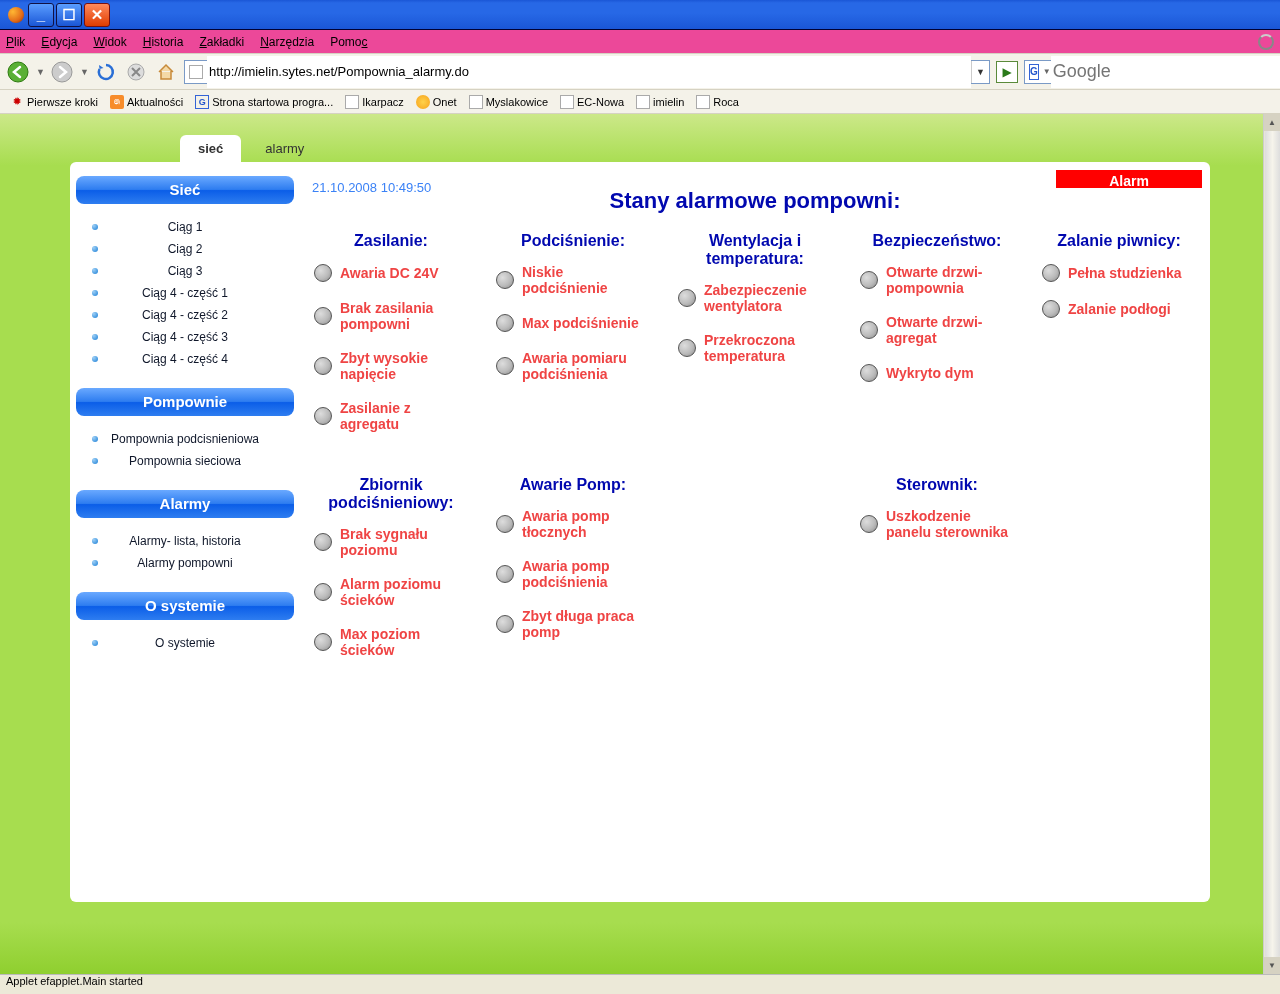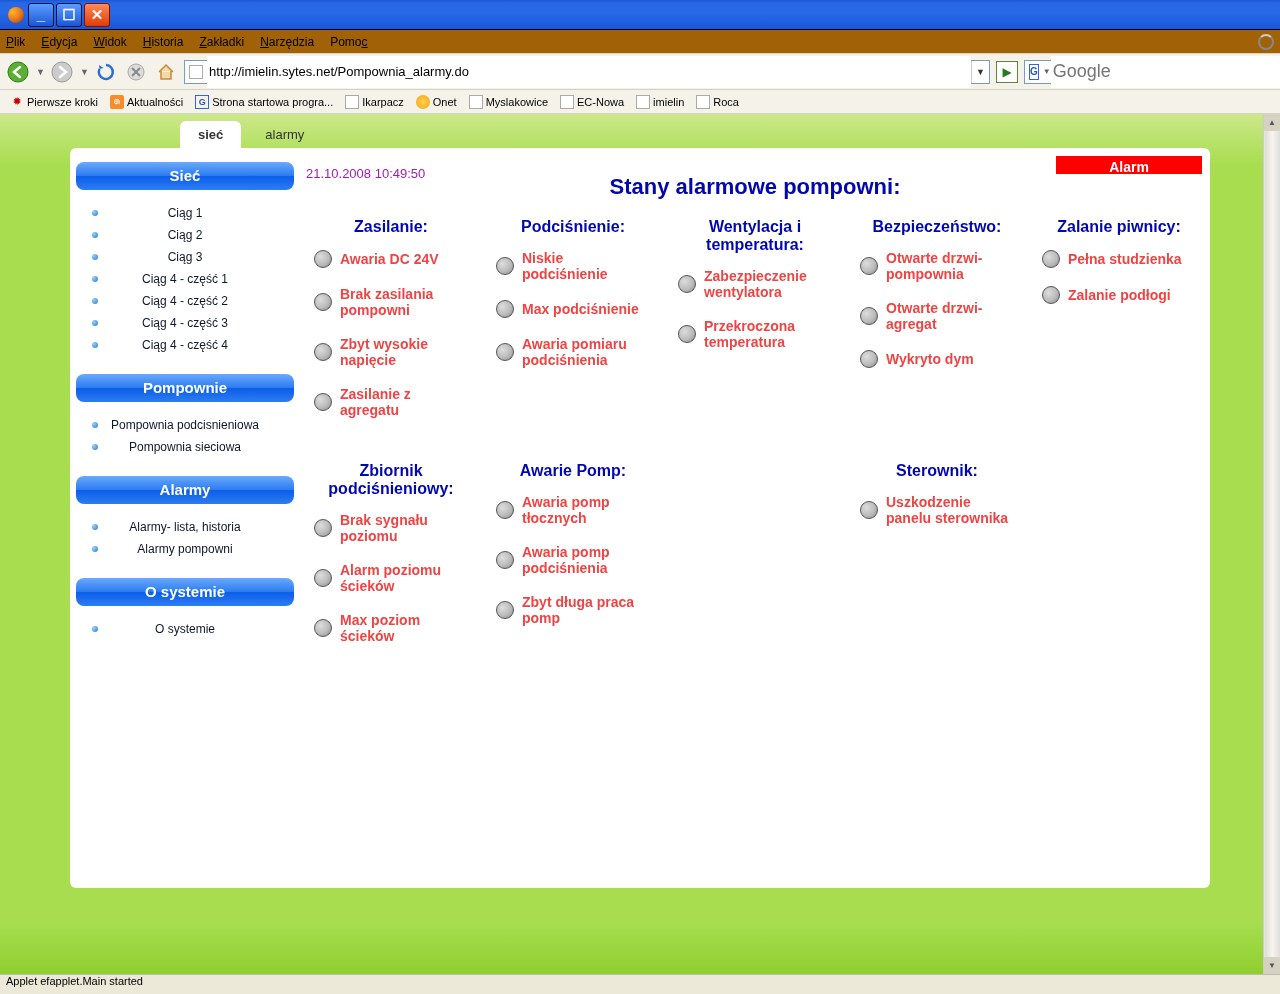--- a/index.html
+++ b/index.html
@@ -8,21 +8,21 @@
 
 .title-bar{height:30px;background:linear-gradient(to bottom,#1a56d6 0%,#2768e6 10%,#2768e6 45%,#1a56d6 100%);display:flex;align-items:center;color:#fff;padding:0 4px;font-weight:bold;font-size:13px;border-bottom:1px solid #003}
 .title-bar .ff-icon{width:16px;height:16px;margin:0 4px;border-radius:50%;background:radial-gradient(circle at 30% 30%,#ffb733,#e36b18 60%,#8c2a00);flex-shrink:0}
 .title-bar .title-text{flex:1;padding-left:2px}
 .window-btns{display:flex;gap:2px}
 .win-btn{width:26px;height:24px;border-radius:3px;display:flex;align-items:center;justify-content:center;font-weight:bold;color:#fff;font-size:15px;cursor:pointer}
 .win-btn.min,.win-btn.max{background:linear-gradient(to bottom,#5a9dff,#1a56d6);border:1px solid #114}
 .win-btn.close{background:linear-gradient(to bottom,#ff8a5c,#e03c00);border:1px solid #711}
 
 
-.menu-bar{height:24px;background:#a16207;display:flex;align-items:center;padding:0 6px;gap:16px;border-bottom:1px solid #d6d2c2}
+.menu-bar{height:24px;background:#ec4899;display:flex;align-items:center;padding:0 6px;gap:16px;border-bottom:1px solid #d6d2c2}
 .menu-bar span{cursor:pointer}
 .menu-bar span u{text-decoration:underline}
 .throbber{width:16px;height:16px;margin-left:auto;border:2px solid #888;border-top-color:#ccc;border-radius:50%}
 
 
 .nav-bar{height:36px;background:#f4f2e9;display:flex;align-items:center;padding:0 6px;gap:6px;border-bottom:1px solid #d6d2c2}
 .nav-btn{width:24px;height:24px;display:flex;align-items:center;justify-content:center;cursor:pointer}
 .nav-btn svg{display:block}
 .dd{width:8px;color:#666;font-size:9px}
 .url-bar{flex:1;height:24px;border:1px solid #7a9ac6;background:#fff;display:flex;align-items:center}
@@ -45,39 +45,39 @@
 .bm-ico.page{border:1px solid #aaa;background:#fff}
 .bm-ico.onet{background:radial-gradient(circle,#ffd24a,#f7a11b);border-radius:50%}
 
 
 .page-wrap{height:calc(994px - 30px - 24px - 36px - 24px - 20px);background:linear-gradient(to bottom,#cce889 0%,#a7dd4f 6%,#a7dd4f 94%,#8fcf2f 100%);overflow:auto;position:relative}
 .scroll-stub{position:absolute;right:0;top:0;width:17px;height:100%;background:#e8e5d8;border-left:1px solid #ccc}
 .scroll-stub .up,.scroll-stub .down{height:17px;background:#d6d2c2;display:flex;align-items:center;justify-content:center;font-size:8px;color:#555;cursor:pointer}
 .scroll-stub .down{position:absolute;bottom:0;width:100%}
 .scroll-stub .thumb{position:absolute;top:17px;width:15px;left:1px;height:calc(100% - 34px);background:linear-gradient(to right,#ddd,#f6f4eb,#ddd);border-radius:2px}
 
-.page-inner{margin:0 auto;width:1200px;padding-top:0}
+.page-inner{margin:14px auto;width:1200px;padding-top:0}
 
 
 .tabs-row{height:34px;display:flex;align-items:flex-end;padding-left:140px;gap:6px}
 .tab{padding:6px 18px;background:#fff;border-radius:6px 6px 0 0;font-weight:bold;color:#333;font-size:13px;cursor:pointer}
 .tab.inactive{background:transparent;font-weight:normal;color:#333}
 
 .content-box{background:#fff;border-radius:6px;margin:0 30px;padding:0;height:740px;display:flex}
 
 
 .sidebar{width:230px;padding:14px 6px}
 .side-head{height:28px;border-radius:8px;color:#fff;text-align:center;font-weight:bold;font-size:15px;line-height:28px;margin-bottom:6px;background:linear-gradient(to bottom,#6aa9ff 0%,#2e7df0 48%,#0b5ee8 52%,#2e7df0 100%)}
 .side-list{padding:6px 2px 18px 2px}
 .side-list a{display:block;text-align:center;color:#0f172a;font-size:12px;padding:4px 0;text-decoration:none;position:relative;cursor:pointer}
 .side-list a::before{content:"";position:absolute;left:14px;top:50%;margin-top:-3px;width:6px;height:6px;border-radius:50%;background:radial-gradient(circle at 30% 30%,#9dcff6,#1a7fd6)}
 
 
 .main{flex:1;padding:12px 8px 12px 8px;position:relative}
-.timestamp{font-size:13px;color:#a21caf;position:absolute;left:6px;top:18px}
+.timestamp{font-size:13px;color:#3b82f6;position:absolute;left:12px;top:18px}
 .alarm-badge{position:absolute;right:8px;top:8px;width:146px;height:18px;background:#ff0000;color:#ffffff;text-align:center;font-weight:bold;font-size:14px;line-height:22px}
 .main-title{text-align:center;color:#0108af;font-weight:bold;font-size:22px;padding:14px 0 18px 0}
 
 .grid{display:grid;grid-template-columns:1fr 1fr 1fr 1fr 1fr;gap:4px 16px}
 .cell{padding:0 6px 22px 6px}
 .cell h3{color:#0108af;font-size:16px;font-weight:bold;margin:0 0 14px 0;text-align:center}
 .row{display:flex;align-items:center;gap:8px;margin-bottom:18px}
 .dot{width:18px;height:18px;border-radius:50%;background:radial-gradient(circle at 35% 35%,#ddd 0%,#bbb 55%,#888 100%);border:1px solid #555;flex-shrink:0}
 .row span{font-size:14px;font-weight:bold;color:#ef4444}
 

